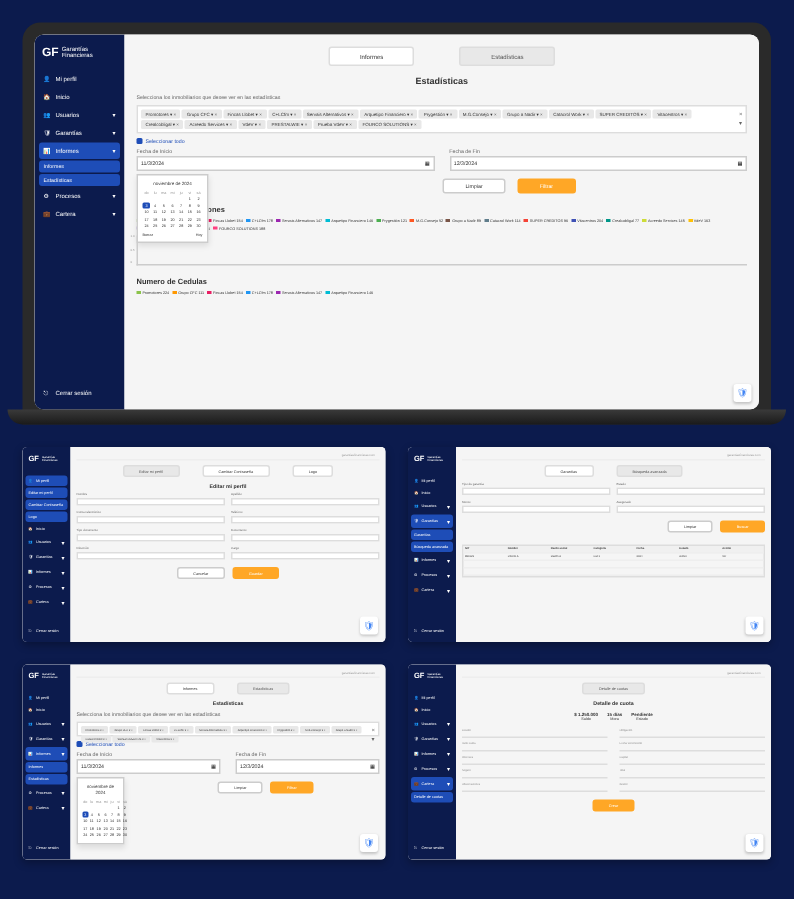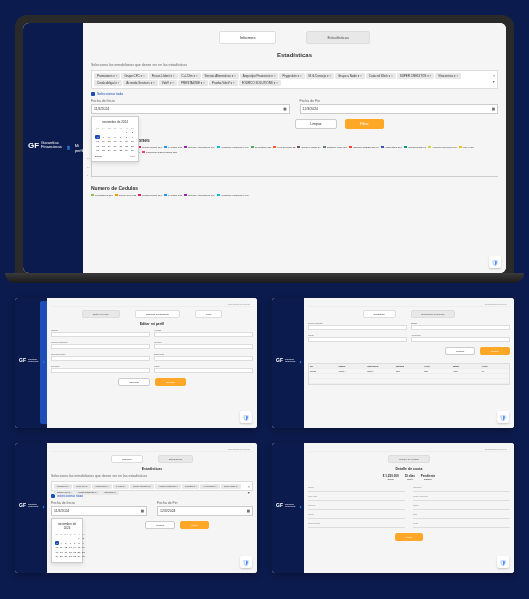--- a/index.html
+++ b/index.html
@@ -1,20 +1,20 @@
 <!DOCTYPE html>
 <html><head>
 <meta charset="utf-8">
 <style>
 *{margin:0;padding:0;box-sizing:border-box;font-family:Arial,sans-serif}
 body{background:#0c1b4d;padding:15px;width:529px}
 .laptop{background:#2a2a2a;border-radius:12px 12px 0 0;padding:8px 8px 0;margin-bottom:15px;position:relative}
 .laptop-base{height:10px;background:linear-gradient(#3a3a3a,#1a1a1a);border-radius:0 0 12px 12px;margin:0 -18px}
 .screen{background:#fff;border-radius:6px;display:flex;height:250px;overflow:hidden}
-.sidebar{width:60px;background:#0c1b4d;display:flex;padding:5px 3px;font-size:4px;color:#fff}
+.sidebar{width:60px;background:#0c1b4d;display:flex;flex-direction:column;padding:5px 3px;font-size:4px;color:#fff}
 .logo{display:flex;align-items:center;gap:2px;margin-bottom:6px;padding:2px}
 .logo-icon{font-size:8px;font-weight:bold}
 .logo-text{font-size:4px;line-height:1}
 .nav-item{display:flex;align-items:center;gap:3px;padding:3px;border-radius:2px;margin-bottom:1px;color:#fff}
 .nav-item.active{background:#1e4db7}
 .nav-item.sub{background:#1e4db7;margin-left:0;font-size:3.5px;padding:2px 3px}
 .nav-icon{width:5px;height:5px;display:inline-block}
 .chev{margin-left:auto;font-size:4px}
 .logout{margin-top:auto;padding:3px}
 .main{flex:1;background:#f5f5f5;padding:8px;font-size:4px;color:#333;overflow:hidden}

